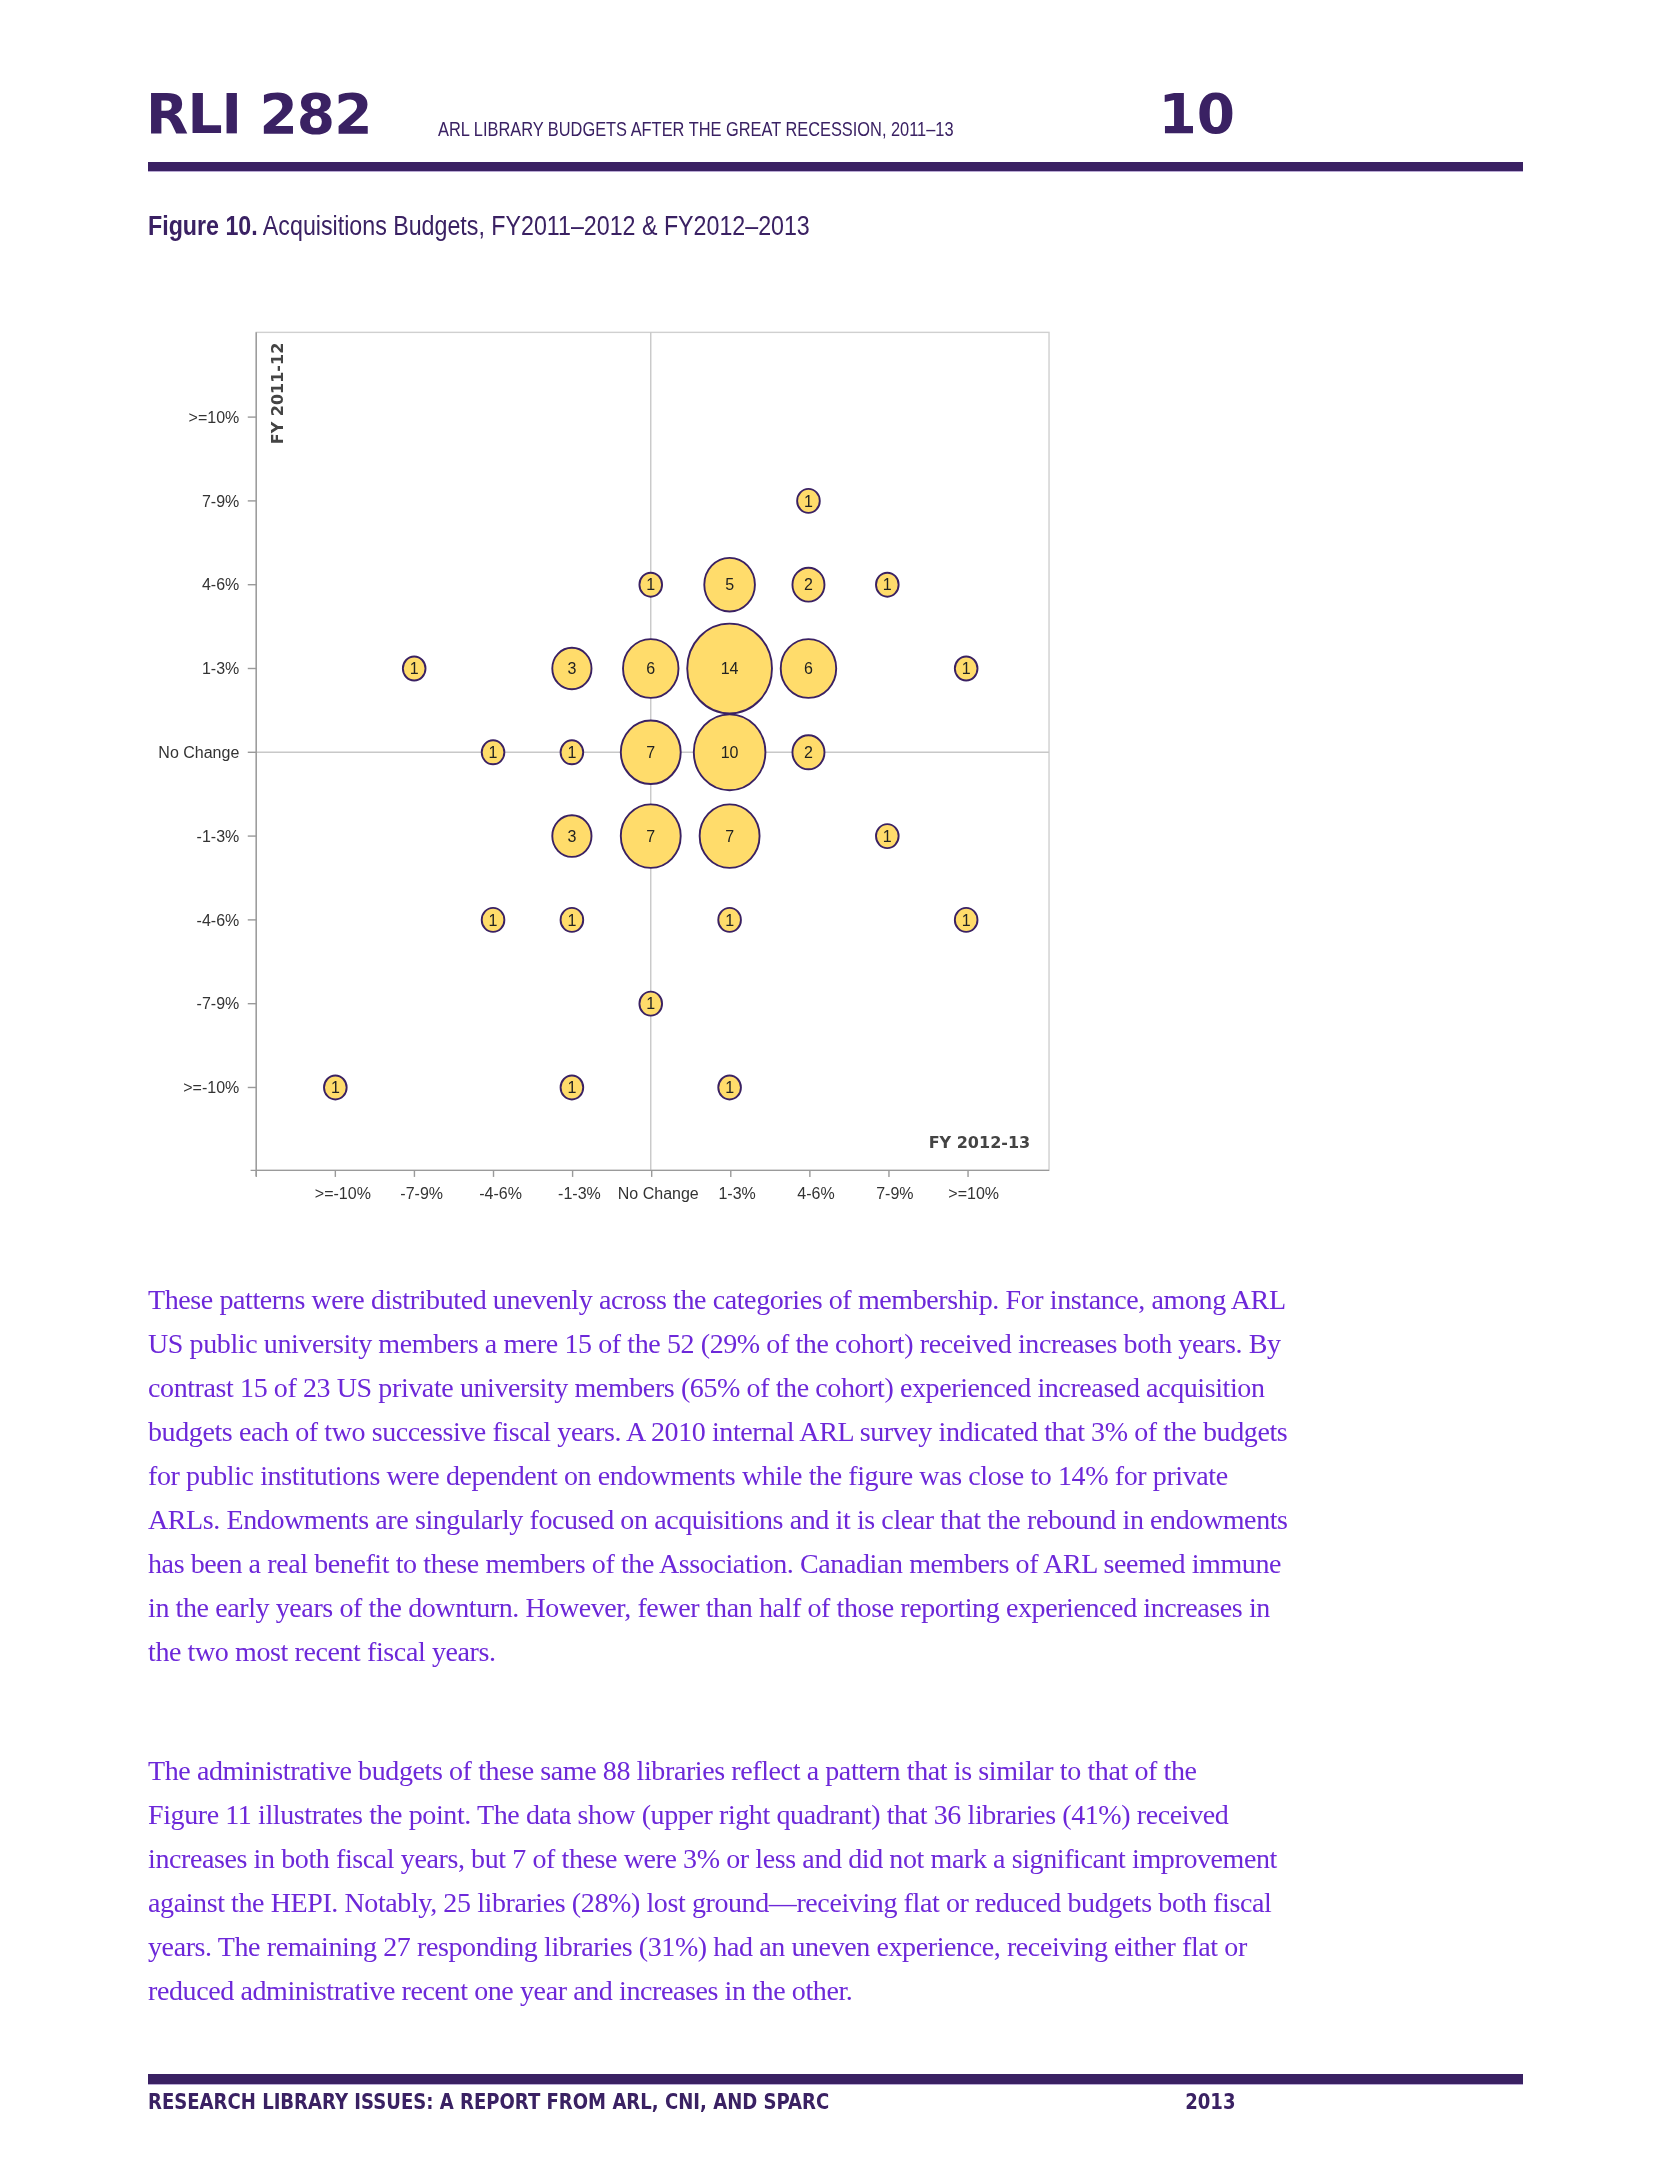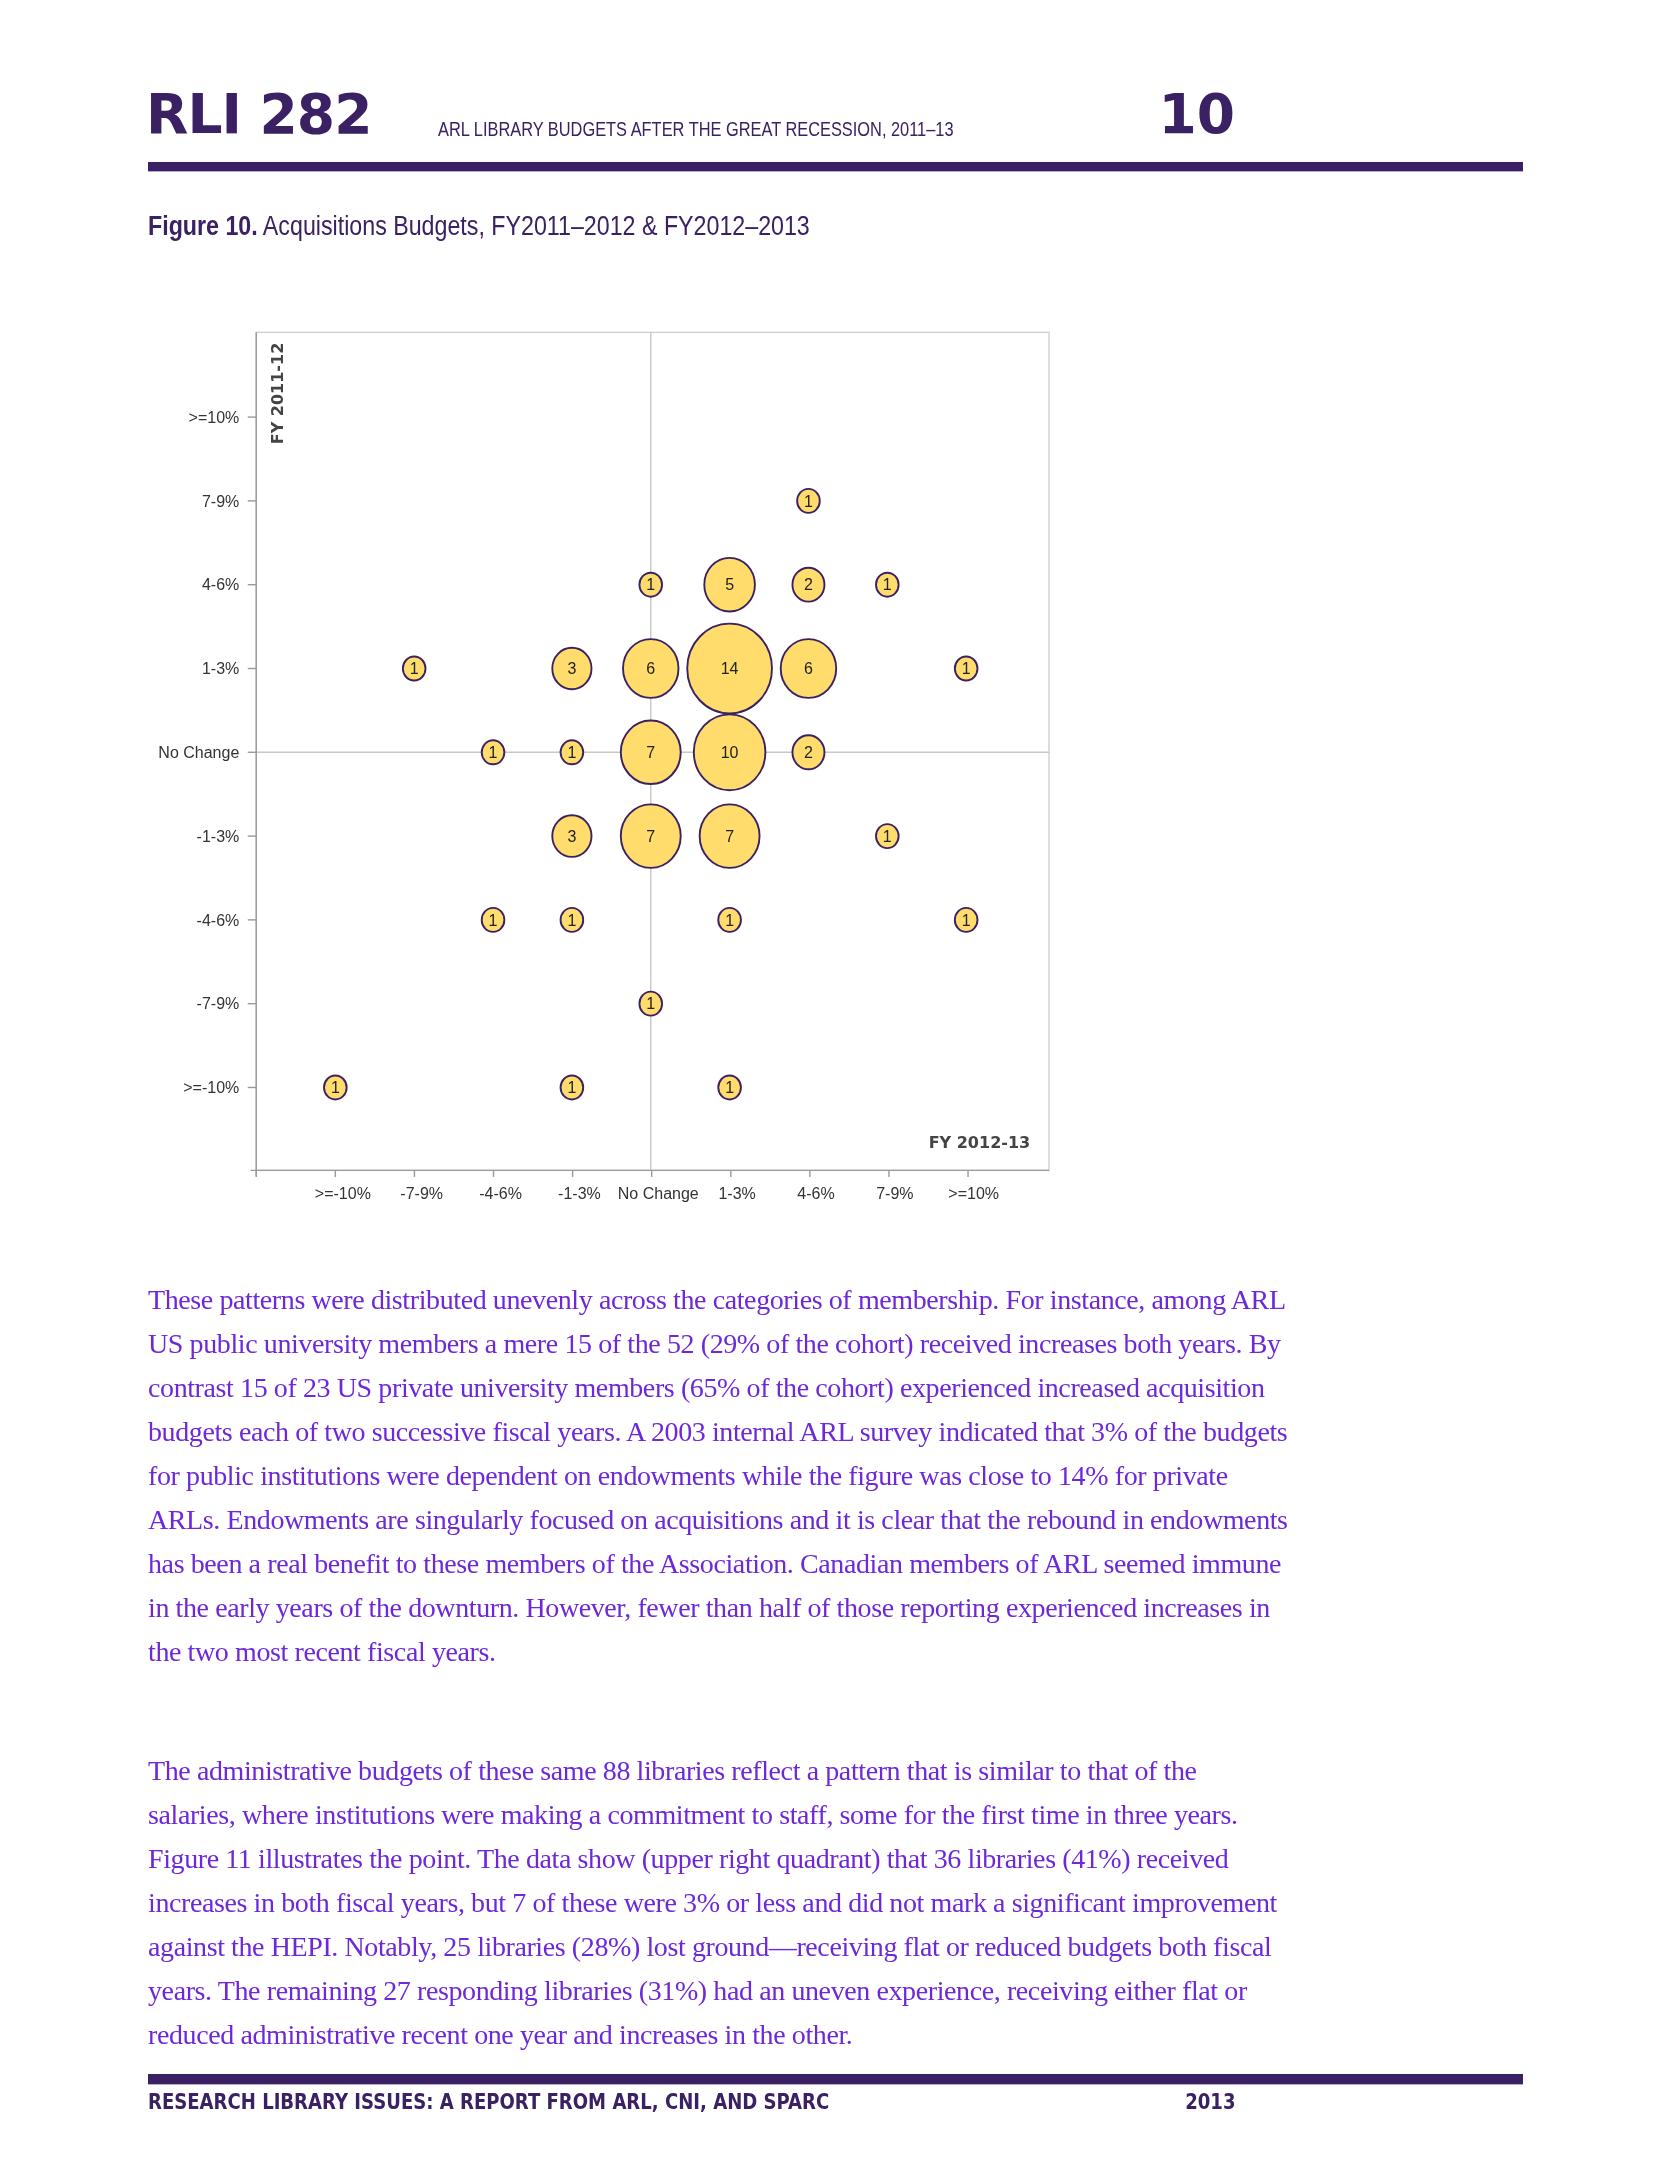--- a/index.html
+++ b/index.html
@@ -201,30 +201,29 @@
         </g>
       </g>
     <text id="y-title" x="0" y="0" font-size="17" font-weight="bold" fill="#444" text-anchor="end" transform="translate(300,364) rotate(-90)" style="font-family:'DejaVu Sans',sans-serif">FY 2011-12</text>
     <text id="x-title" x="1094" y="1219" font-size="17" font-weight="bold" fill="#444" text-anchor="end" style="font-family:'DejaVu Sans',sans-serif">FY 2012-13</text>
   </svg>
 
   <div class="body-text para1" id="para1">
       <p>These patterns were distributed unevenly across the categories of membership. For instance, among ARL</p>
       <p>US public university members a mere 15 of the 52 (29% of the cohort) received increases both years. By</p>
       <p>contrast 15 of 23 US private university members (65% of the cohort) experienced increased acquisition</p>
-      <p>budgets each of two successive fiscal years. A 2003 internal ARL survey indicated that 3% of the budgets</p>
+      <p>budgets each of two successive fiscal years. A 2010 internal ARL survey indicated that 3% of the budgets</p>
       <p>for public institutions were dependent on endowments while the figure was close to 14% for private</p>
       <p>ARLs. Endowments are singularly focused on acquisitions and it is clear that the rebound in endowments</p>
       <p>has been a real benefit to these members of the Association. Canadian members of ARL seemed immune</p>
       <p>in the early years of the downturn. However, fewer than half of those reporting experienced increases in</p>
       <p>the two most recent fiscal years.</p>
     </div>
   <div class="body-text para2" id="para2">
       <p>The administrative budgets of these same 88 libraries reflect a pattern that is similar to that of the</p>
-      <p>salaries, where institutions were making a commitment to staff, some for the first time in three years.</p>
       <p>Figure 11 illustrates the point. The data show (upper right quadrant) that 36 libraries (41%) received</p>
       <p>increases in both fiscal years, but 7 of these were 3% or less and did not mark a significant improvement</p>
       <p>against the HEPI. Notably, 25 libraries (28%) lost ground—receiving flat or reduced budgets both fiscal</p>
       <p>years. The remaining 27 responding libraries (31%) had an uneven experience, receiving either flat or</p>
       <p>reduced administrative recent one year and increases in the other.</p>
     </div>
 
   <div class="rule bottom"></div>
   <div class="footer-left">RESEARCH LIBRARY ISSUES: A REPORT FROM ARL, CNI, AND SPARC</div>
   <div class="footer-right">2013</div>

